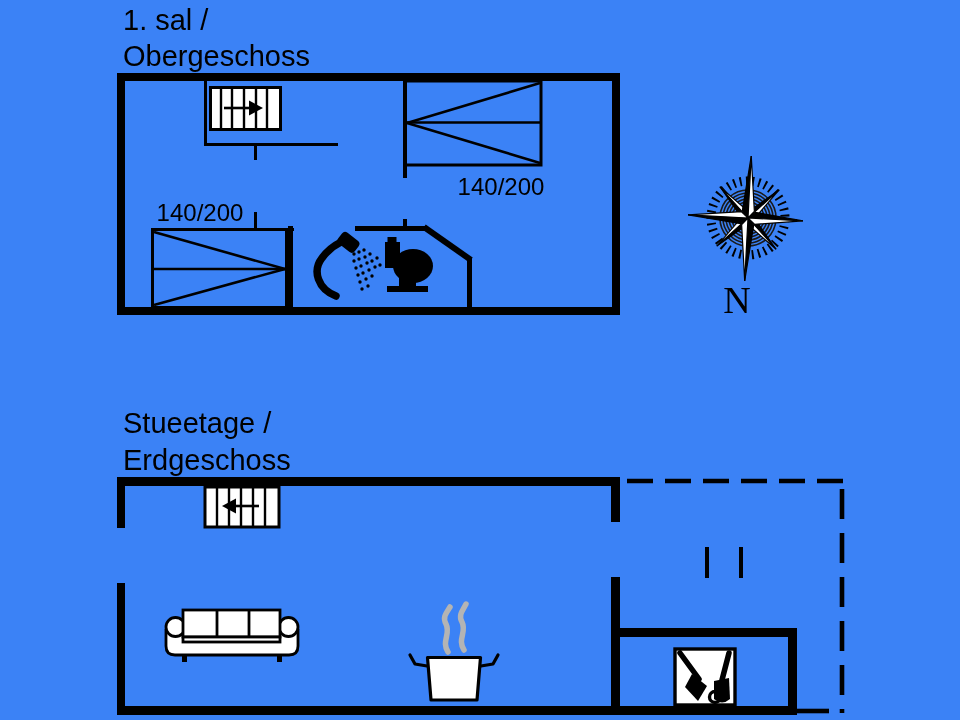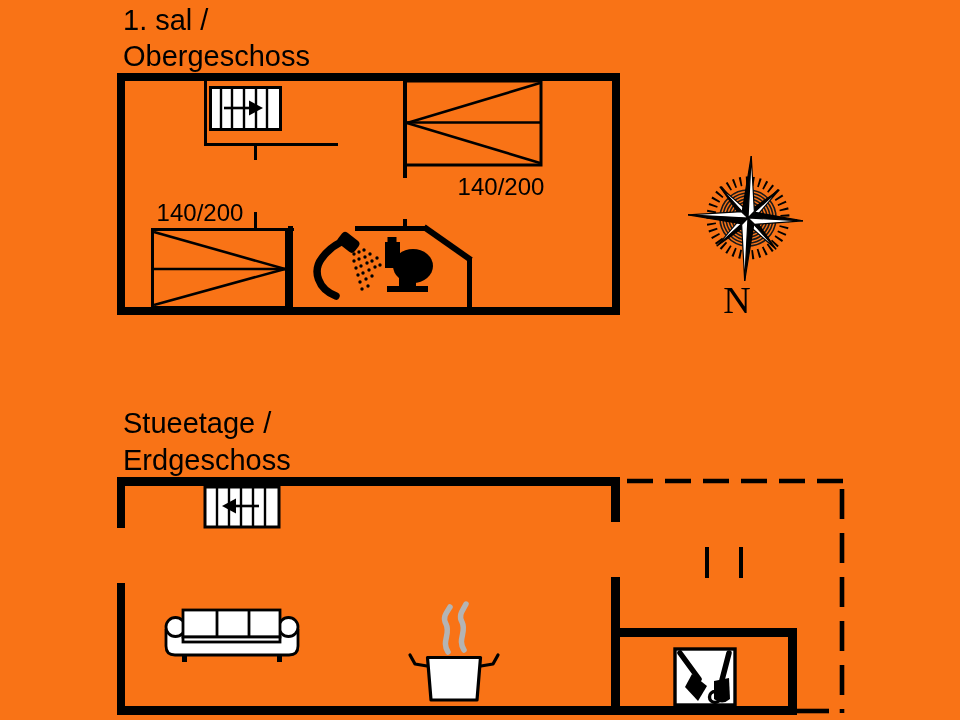--- a/index.html
+++ b/index.html
@@ -1,19 +1,19 @@
 <!DOCTYPE html>
 <html><head>
 <meta charset="utf-8">
 <style>
   html,body{margin:0;padding:0;background:#ffffff;}
   .canvas{
     position:relative;
     width:960px;height:720px;
-    background:#f97316;
+    background:#3b82f6;
     overflow:hidden;
     font-family:"Liberation Sans",sans-serif;
   }
   svg{display:block;}
   text{fill:#000000;}
   .title{font-size:29px;font-family:"Liberation Sans",sans-serif;}
   .bedlabel{font-size:24px;font-family:"Liberation Sans",sans-serif;}
   .north{font-size:38px;font-family:"Liberation Serif",serif;}
 </style>
 </head>

